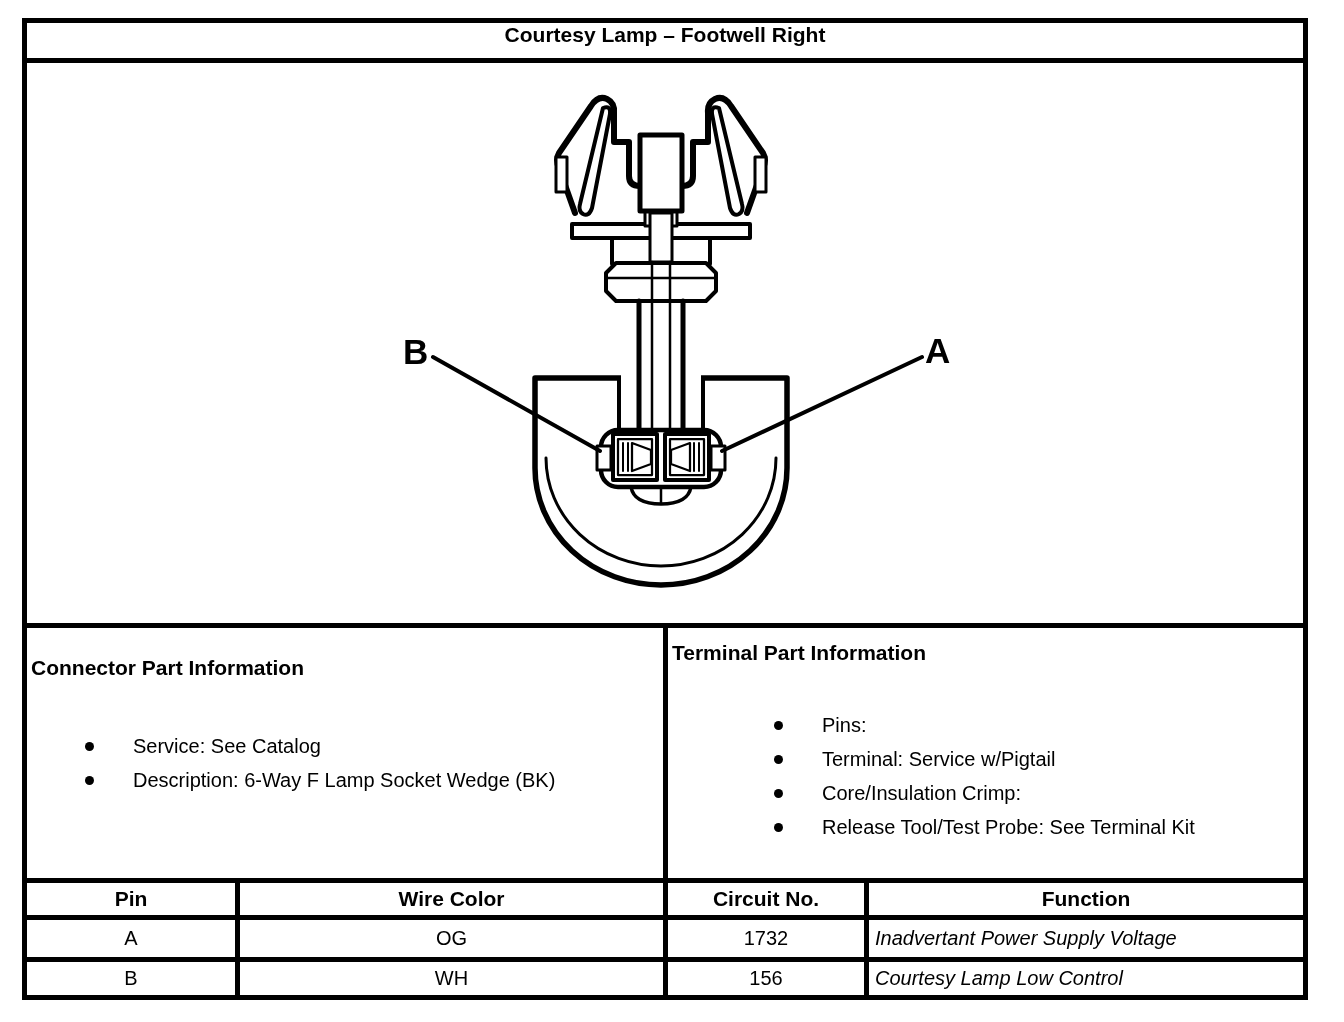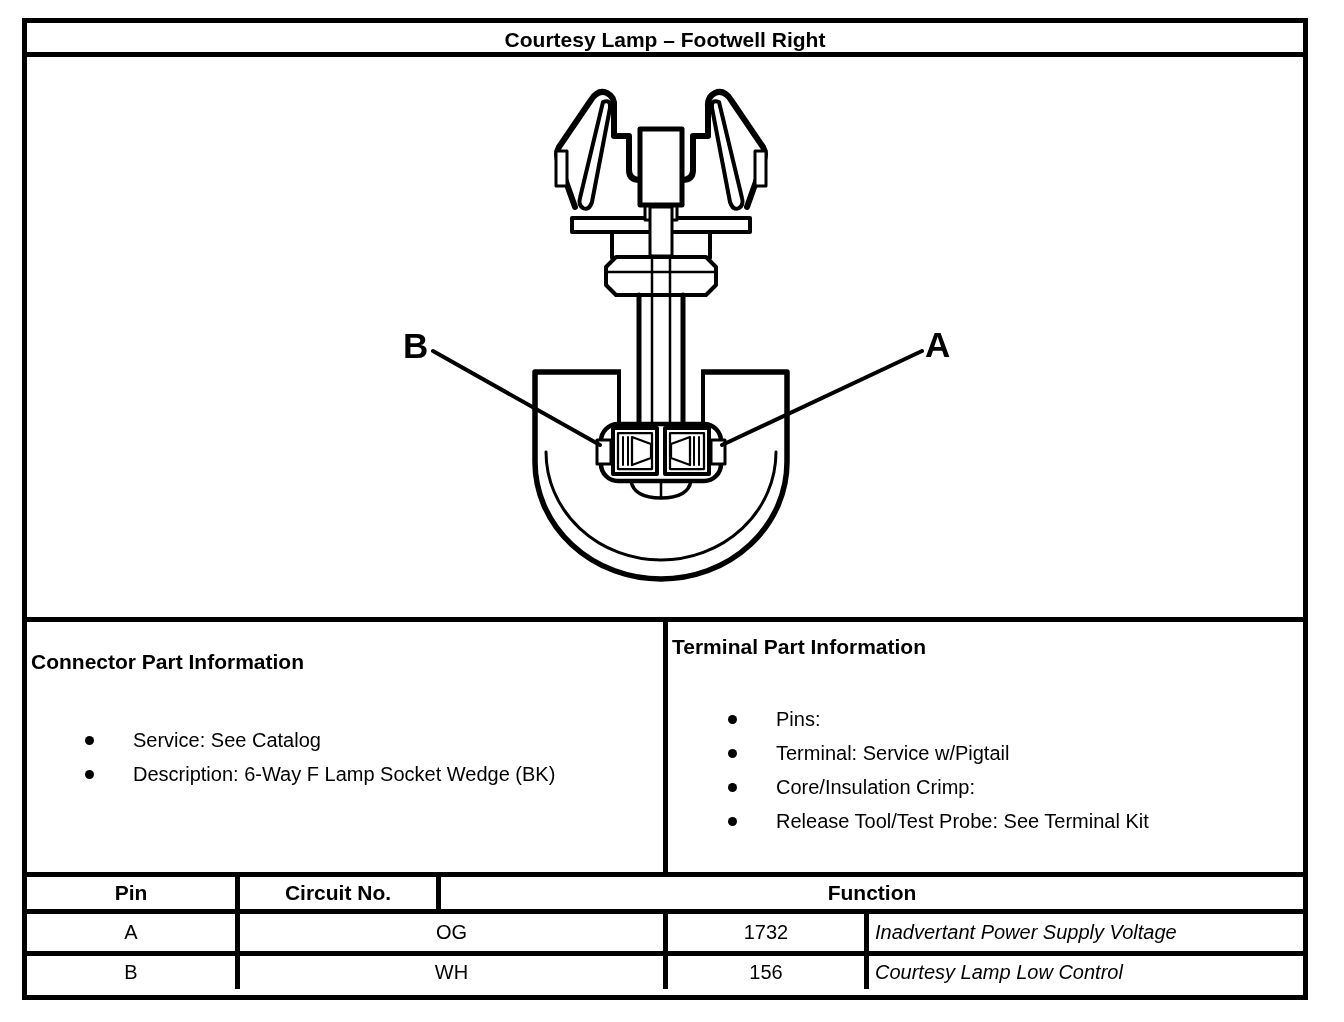--- a/index.html
+++ b/index.html
@@ -11,42 +11,42 @@
     color: #000;
   }
   .doc {
     position: absolute; left: 22px; top: 18px;
     width: 1286px; height: 982px;
     border: 5px solid #000;
     display: flex; flex-direction: column;
     background: #fff;
   }
   .title-row {
-    height: 34px; border-bottom: 5px solid #000;
-    display: flex; align-items: flex-end; justify-content: center;
+    height: 40px; border-bottom: 5px solid #000;
+    display: flex; align-items: flex-start; justify-content: center;
     font-size: 21px; font-weight: bold;
   }
   .diagram-row {
     height: 565px; border-bottom: 5px solid #000;
     position: relative;
   }
   .diagram-row svg { display: block; }
   .info-row {
     height: 255px; border-bottom: 5px solid #000;
     display: flex;
   }
   .info-cell { height: 100%; overflow: hidden; }
   .info-cell.left  { flex: 0 0 641px; border-right: 5px solid #000; }
   .info-cell.right { flex: 1 1 auto; }
   .cell-heading { font-size: 21px; font-weight: bold; line-height: 30px; margin-left: 4px; }
   .info-cell.left  .cell-heading { margin-top: 25px; }
   .info-cell.right .cell-heading { margin-top: 10px; }
   .bullet-list { list-style: none; }
   .info-cell.left  .bullet-list { margin-top: 46px; }
-  .info-cell.right .bullet-list { margin-top: 40px; }
+  .info-cell.right .bullet-list { margin-top: 40px; padding-left: 46px; }
   .bullet-item {
     display: flex; align-items: center;
     font-size: 20px; line-height: 34px; height: 34px;
     white-space: nowrap;
   }
   .info-cell.left  .bullet-item { padding-left: 58px; }
   .info-cell.right .bullet-item { padding-left: 60px; }
   .dot {
     width: 9px; height: 9px; border-radius: 50%;
     background: #000; flex: 0 0 9px; margin-right: 39px;
@@ -178,20 +178,21 @@
           <span class="dot"></span>
           <span>Release Tool/Test Probe: See Terminal Kit</span>
         </li>
       </ul>
     </div>
   </div>
 
   <div>
     <div class="t-row head">
       <div class="t-cell c-pin">Pin</div>
+      <div class="t-cell c-wire">Wire Color</div>
       <div class="t-cell c-circuit">Circuit No.</div>
       <div class="t-cell c-func">Function</div>
     </div>
     <div class="t-row r1 body">
       <div class="t-cell c-pin">A</div>
       <div class="t-cell c-wire">OG</div>
       <div class="t-cell c-circuit">1732</div>
       <div class="t-cell c-func">Inadvertant Power Supply Voltage</div>
     </div>
     <div class="t-row r2 body">

